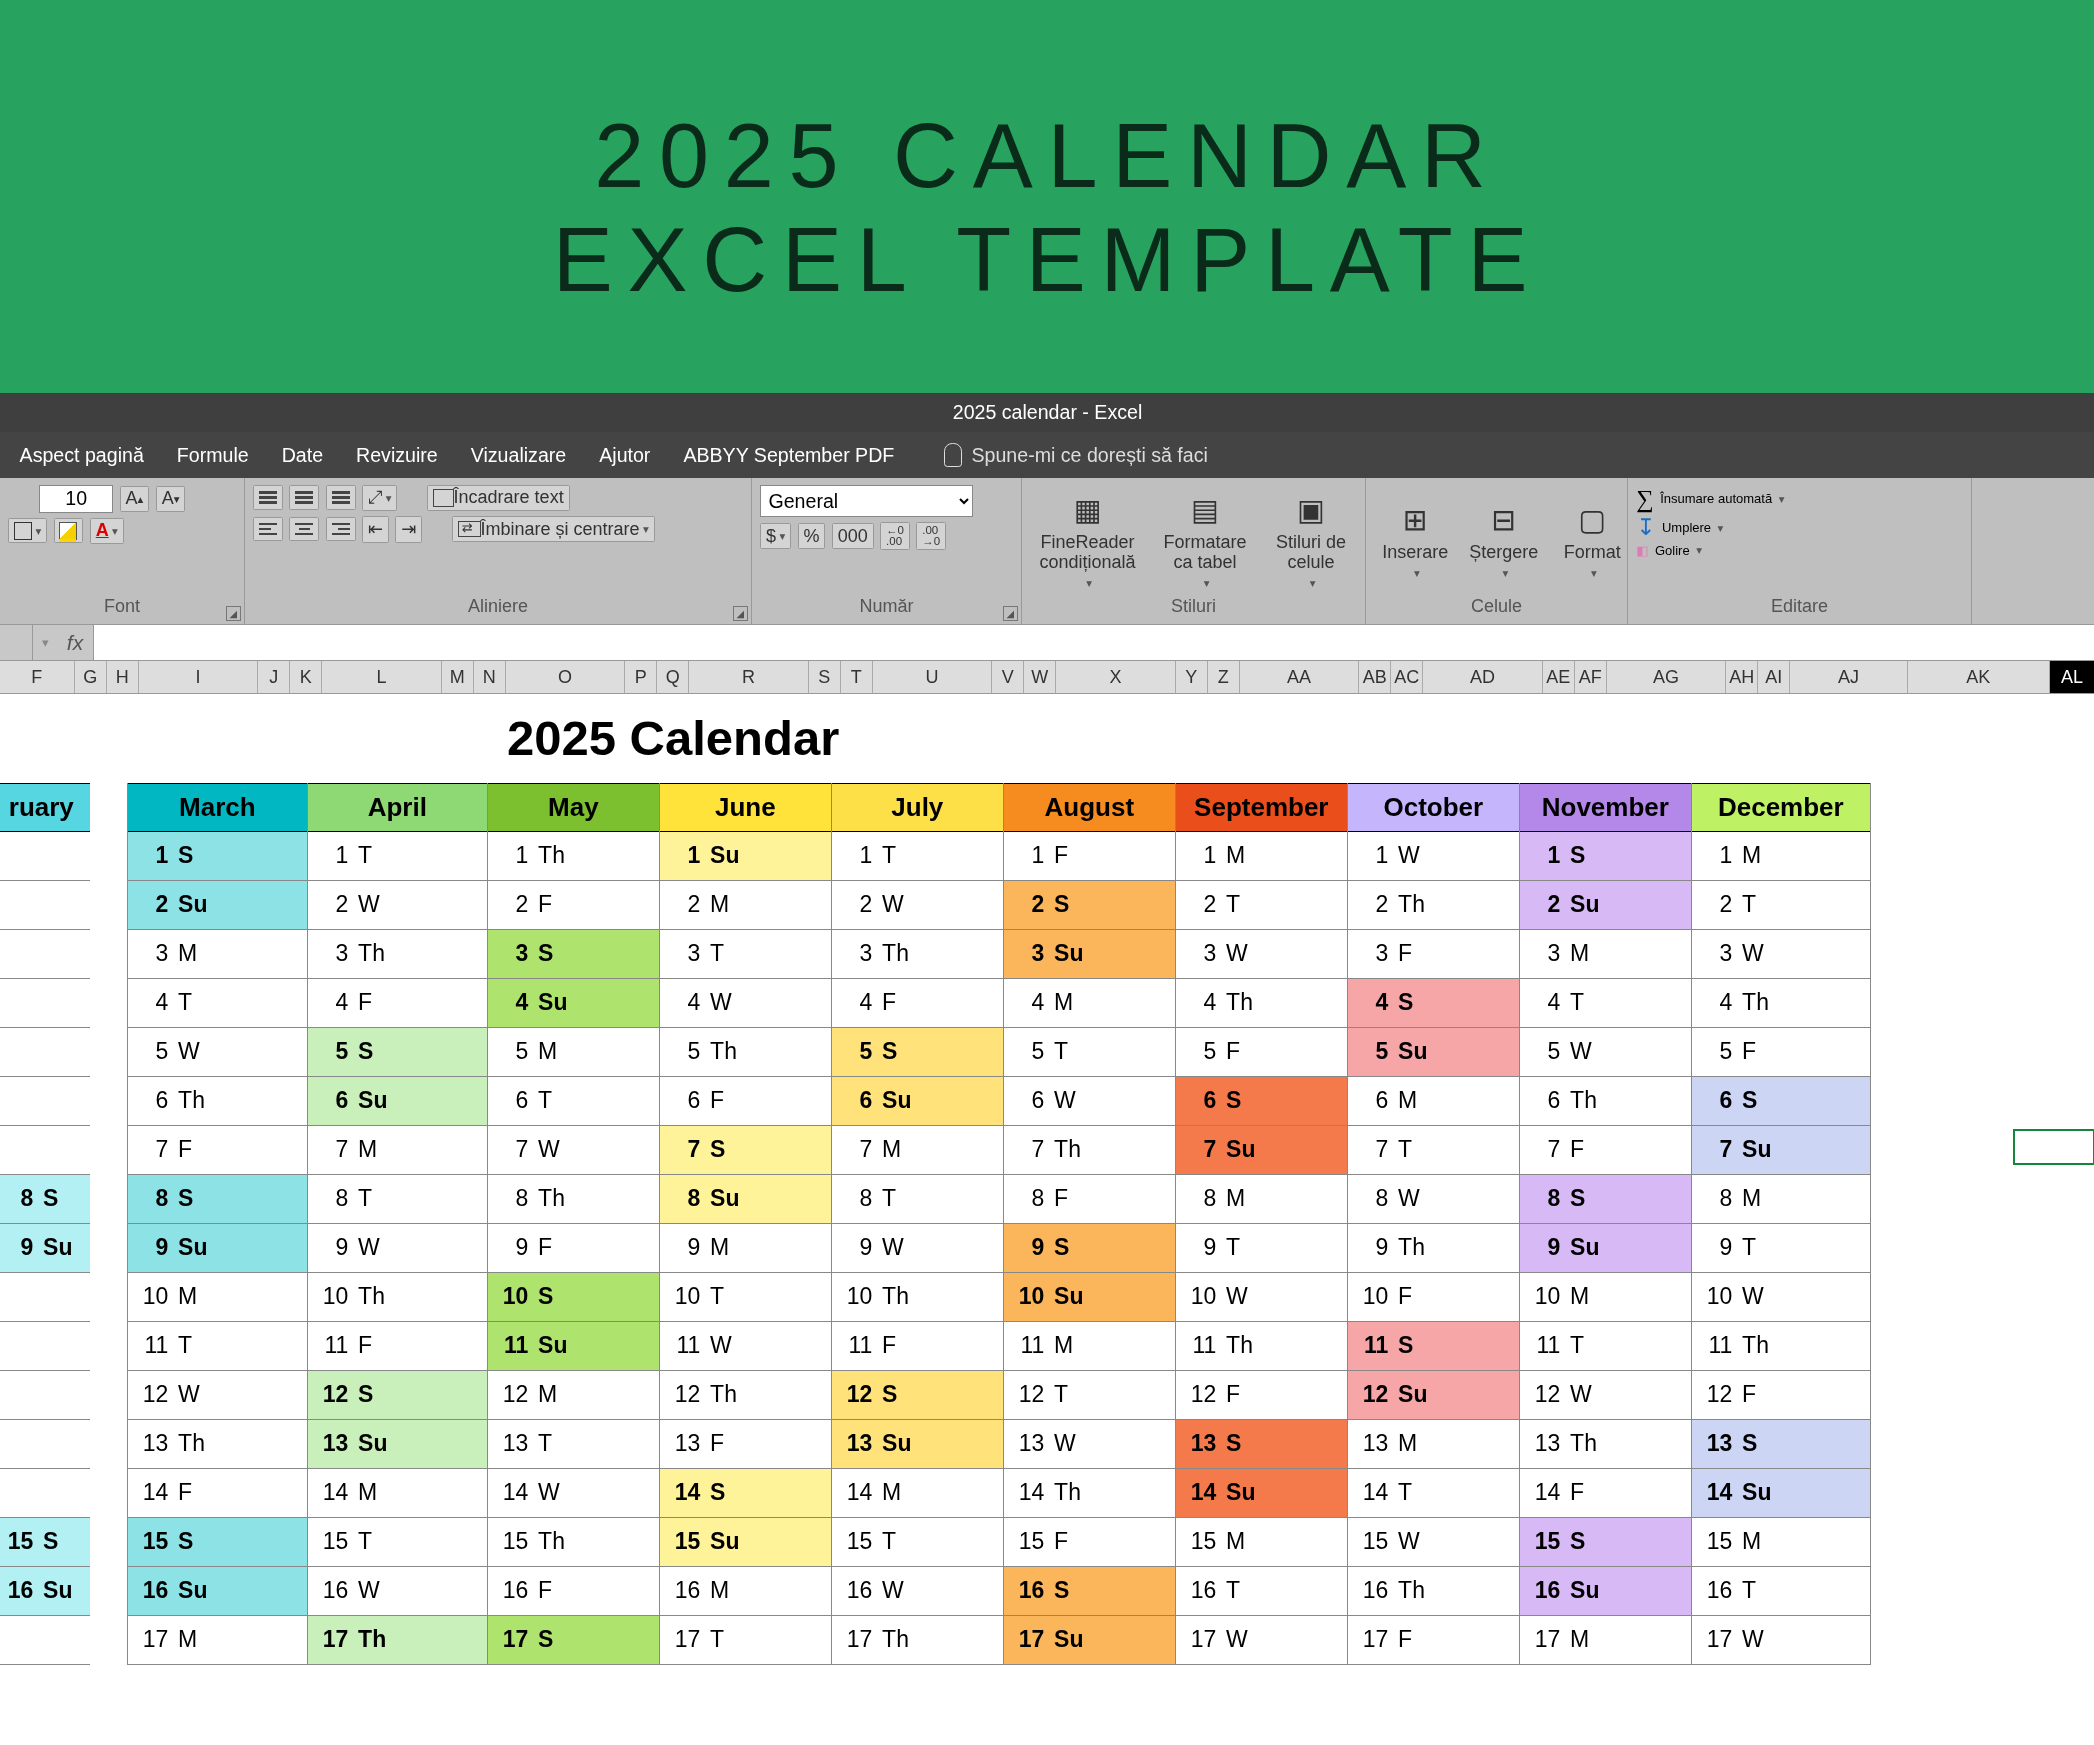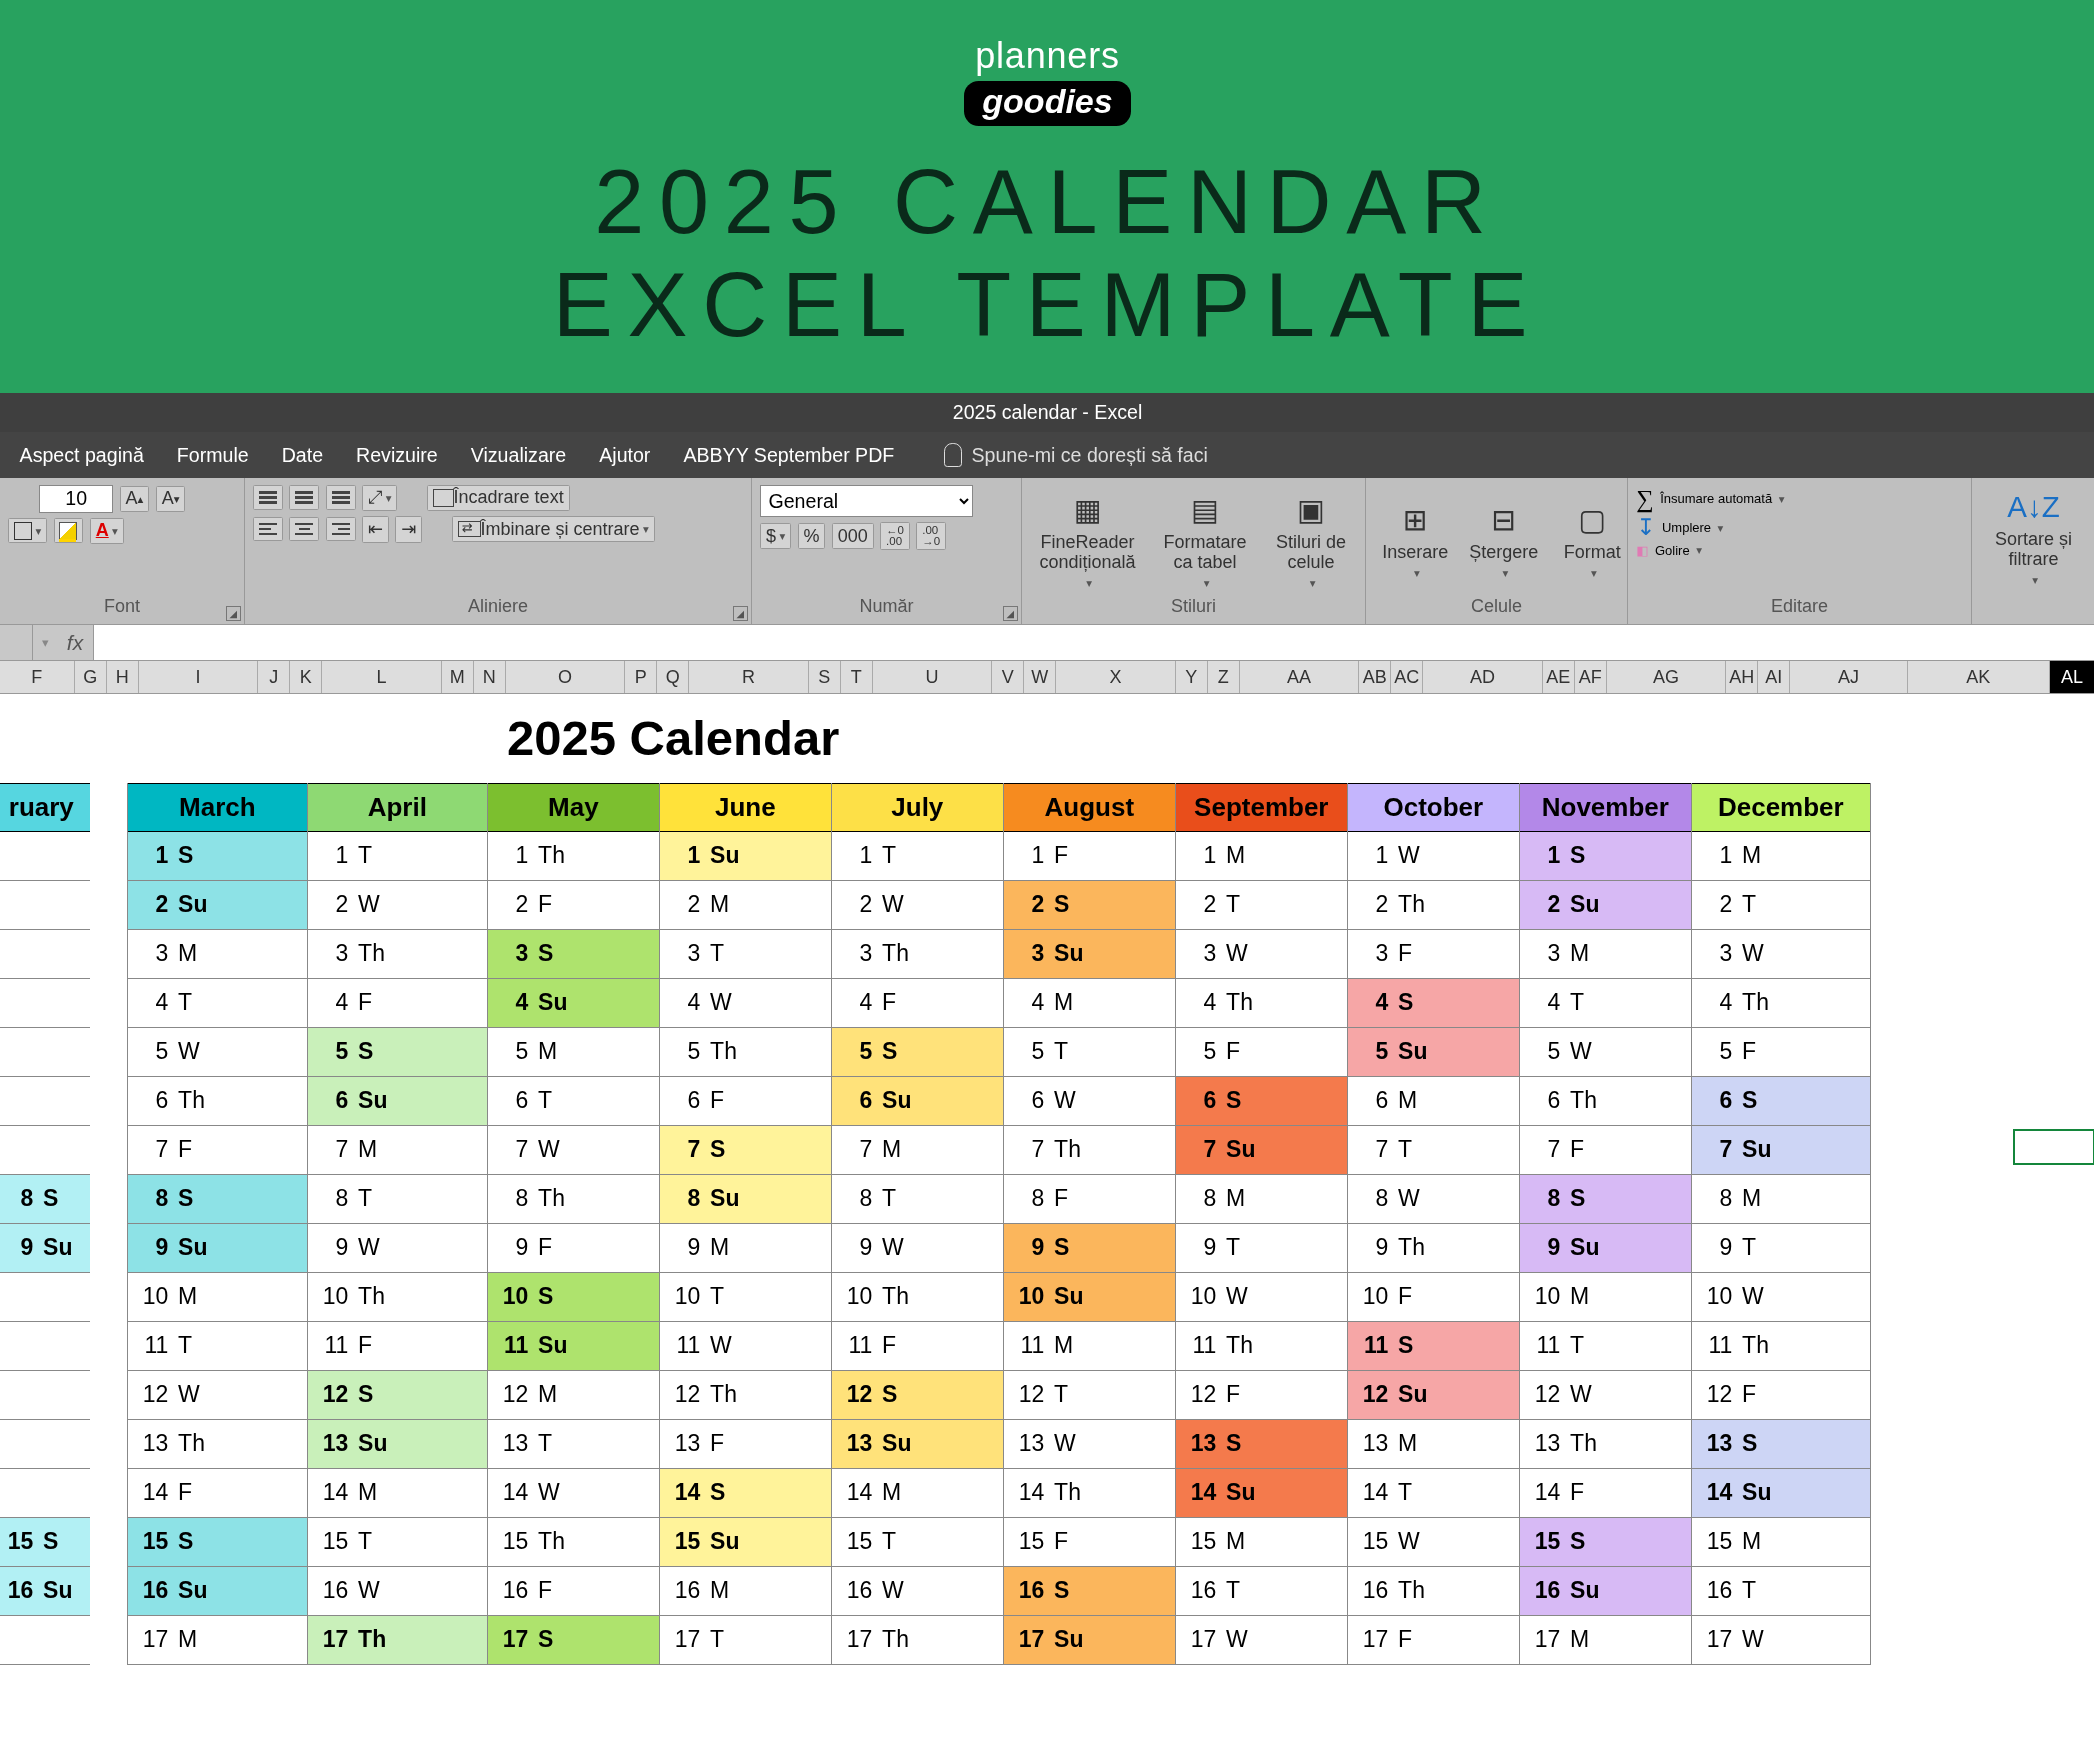--- a/index.html
+++ b/index.html
@@ -87,24 +87,20 @@
 .align-ico{display:inline-flex;flex-direction:column;gap:2.5px;}
 .align-ico span{display:block;width:18px;height:2.5px;background:#444;}
 .merge-ico{width:23px;height:16.4px;border:1.6px solid #444;display:inline-block;position:relative;}
 .merge-ico::after{content:"⇄";position:absolute;top:-1.6px;left:3.3px;font-size:13px;}
 .wrap-ico{width:21px;height:18px;border:1.6px solid #444;display:inline-block;}
 </style>
 </head>
 <body>
 
 <div class="banner">
-  <div style="text-align:center;">
-    <div class="logo">planners</div>
-    <div class="logo-bottom">goodies</div>
-  </div>
   <div class="banner-title">
     <div>2025 CALENDAR</div>
     <div>EXCEL TEMPLATE</div>
   </div>
 </div>
 
 <div class="titlebar">
   <span>2025 calendar  -  Excel</span>
 </div>
 
@@ -285,26 +281,20 @@
         </div>
       <div class="row">
           <span style="color:#e07ab4">◧</span> 
           <span>Golire</span> 
           <span style="font-size:11.5px;color:#555">▾</span>
         </div>
     </div>
     <div class="group-label">Editare</div>
   </div>
 
-  <div class="group" style="width:123px;border-right:none">
-    <div class="big-btn dropdown">
-      <div class="ico" style="color:#1a6fc4">A↓Z</div>
-      <div class="lbl" style="width:98px">Sortare și filtrare</div>
-    </div>
-  </div>
 
 </div>
 
 <div class="fbar">
   <div class="namebox"></div>
   <span style="width:24.5px;text-align:center;color:#888">▾</span>
   <div class="fx">fx</div>
   <input class="formula" style="">
 </div>
 

